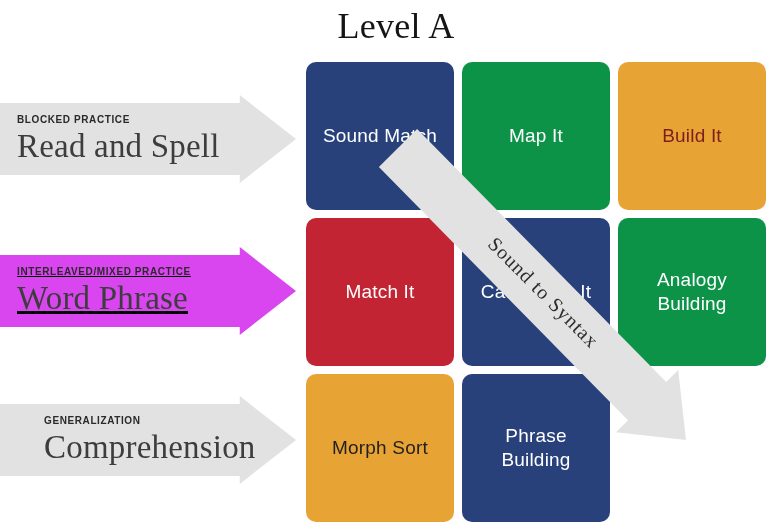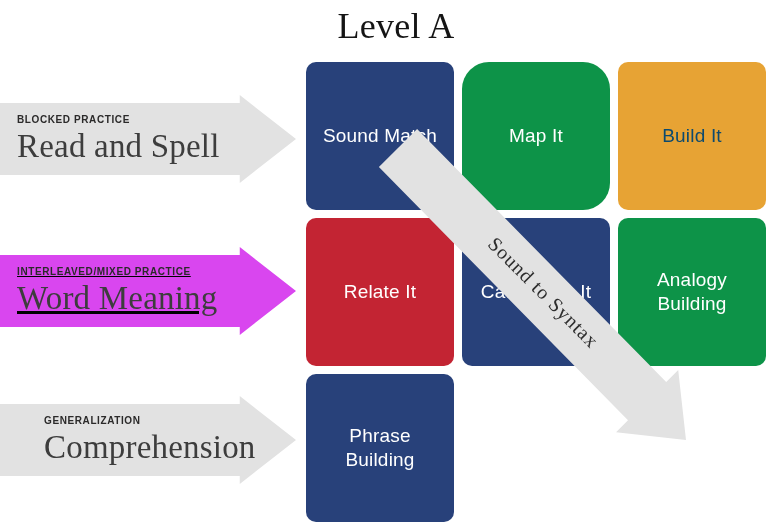--- a/index.html
+++ b/index.html
@@ -55,33 +55,34 @@
 <body>
 
 <div class="page-title">Level A</div>
 
 <div class="larrow larrow-1" style="background-color: rgb(226, 226, 226);">
   <div class="category">BLOCKED PRACTICE</div>
   <div class="phase">Read and Spell</div>
 </div>
 <div class="larrow larrow-2" style="background-color: #d946ef; text-decoration: underline;">
   <div class="category">INTERLEAVED/MIXED PRACTICE</div>
-  <div class="phase">Word Meaning</div>
+  <div class="phase">Word Phrase</div>
 </div>
 <div class="larrow larrow-3" style="background-color: rgb(226, 226, 226);">
   <div class="category">GENERALIZATION</div>
   <div class="phase">Comprehension</div>
 </div>
 
 <div class="grid">
   <div class="tile" style="background-color: rgb(40, 65, 122); color: rgb(255, 255, 255);">Sound Match</div>
-  <div class="tile" style="background-color: rgb(13, 147, 72); color: rgb(255, 255, 255); border-radius: 27px;">Map It</div>
-  <div class="tile" style="background-color: rgb(231, 163, 52); color: #0c4a6e;">Build It</div>
-  <div class="tile" style="background-color: rgb(195, 36, 51); color: rgb(255, 255, 255);">Relate It</div>
+  <div class="tile" style="background-color: rgb(13, 147, 72); color: rgb(255, 255, 255);">Map It</div>
+  <div class="tile" style="background-color: rgb(231, 163, 52); color: #7f1d1d;">Build It</div>
+  <div class="tile" style="background-color: rgb(195, 36, 51); color: rgb(255, 255, 255);">Match It</div>
   <div class="tile" style="background-color: rgb(40, 65, 122); color: rgb(255, 255, 255);">Categorize It</div>
   <div class="tile" style="background-color: rgb(13, 147, 72); color: rgb(255, 255, 255);">Analogy Building</div>
+  <div class="tile" style="background-color: rgb(231, 163, 52); color: rgb(35, 31, 32);">Morph Sort</div>
   <div class="tile" style="background-color: rgb(40, 65, 122); color: rgb(255, 255, 255);">Phrase Building</div>
 </div>
 
 <svg class="diag-overlay" viewBox="0 0 768 526">
   <polygon points="378.9,167.1 417.1,128.9 666.2,382 678.2,370 686,440 616,432.2 628,420.2" fill="#e2e2e2"></polygon>
   <text x="542" y="294" text-anchor="middle" dominant-baseline="middle" transform="rotate(45 542 294)" fill="#2e2e2e">Sound to Syntax</text>
 </svg>
 
 </body></html>

